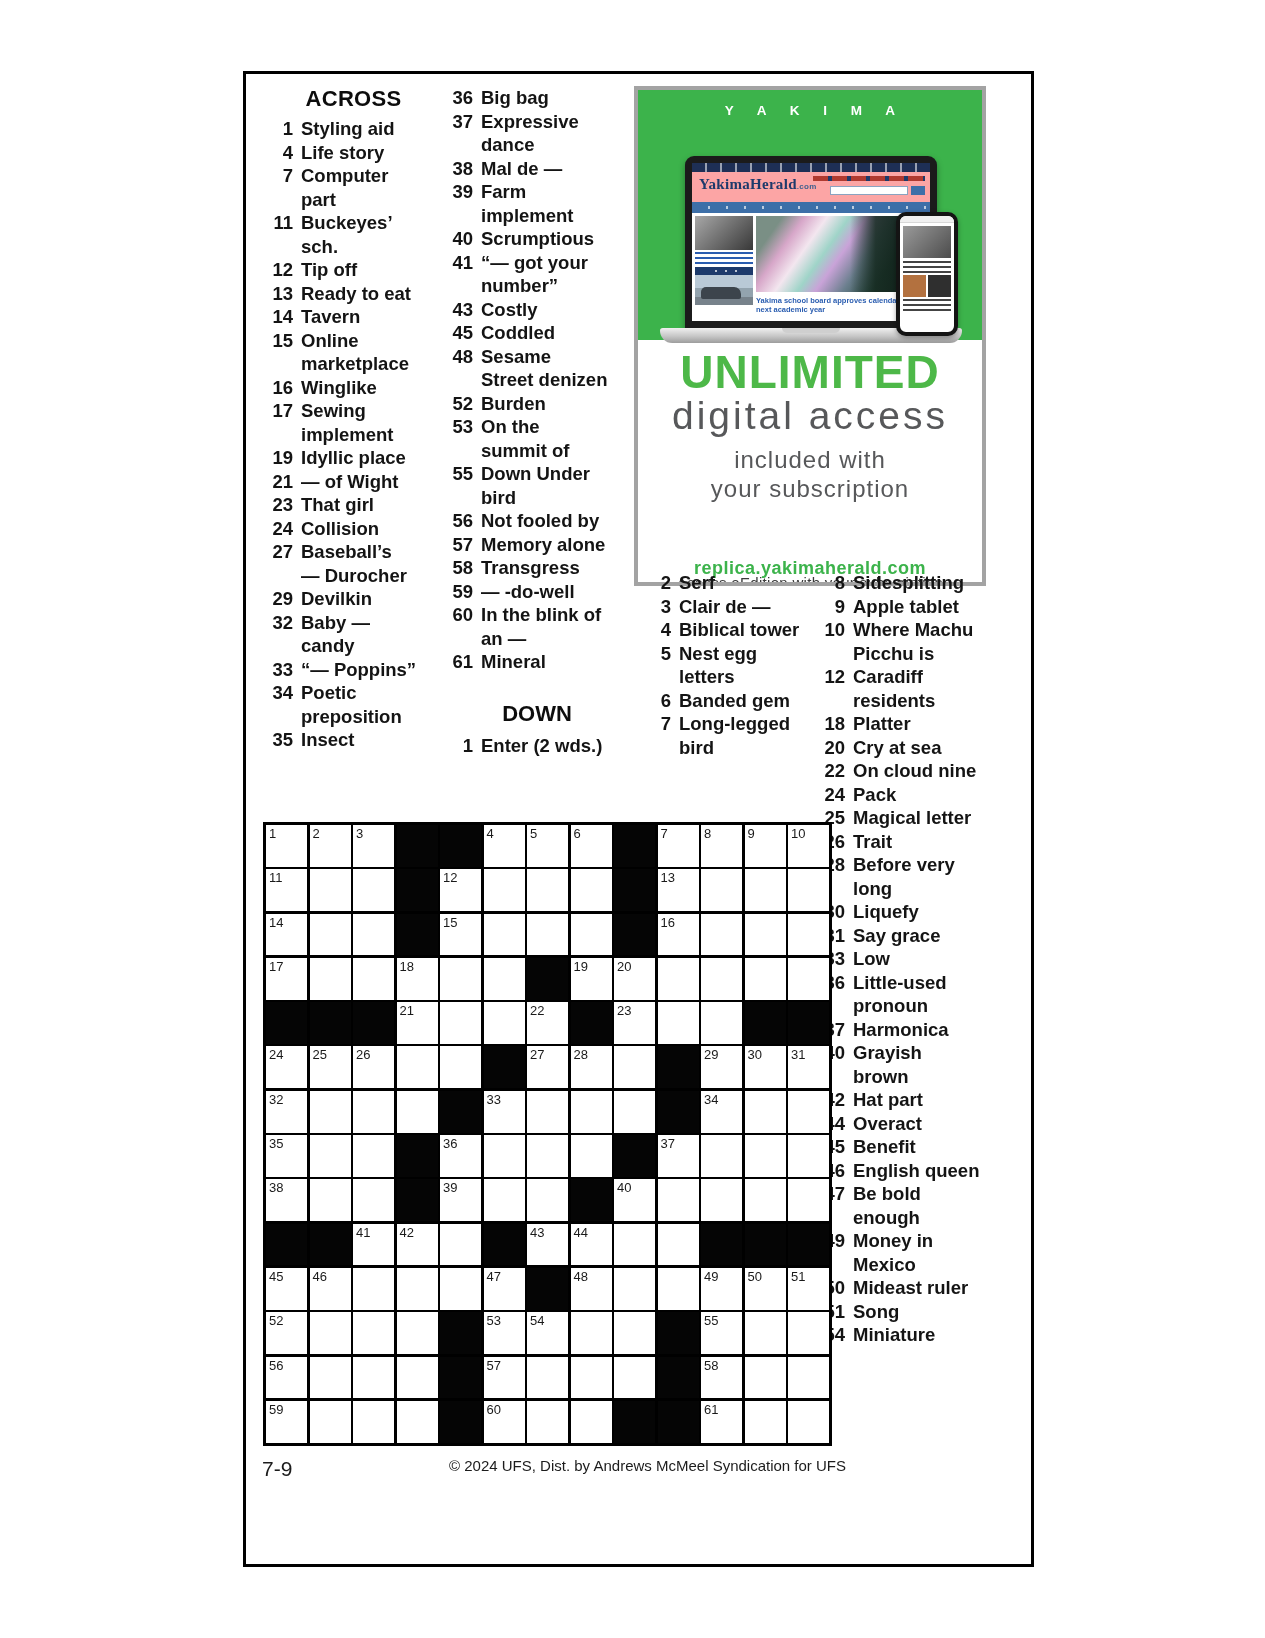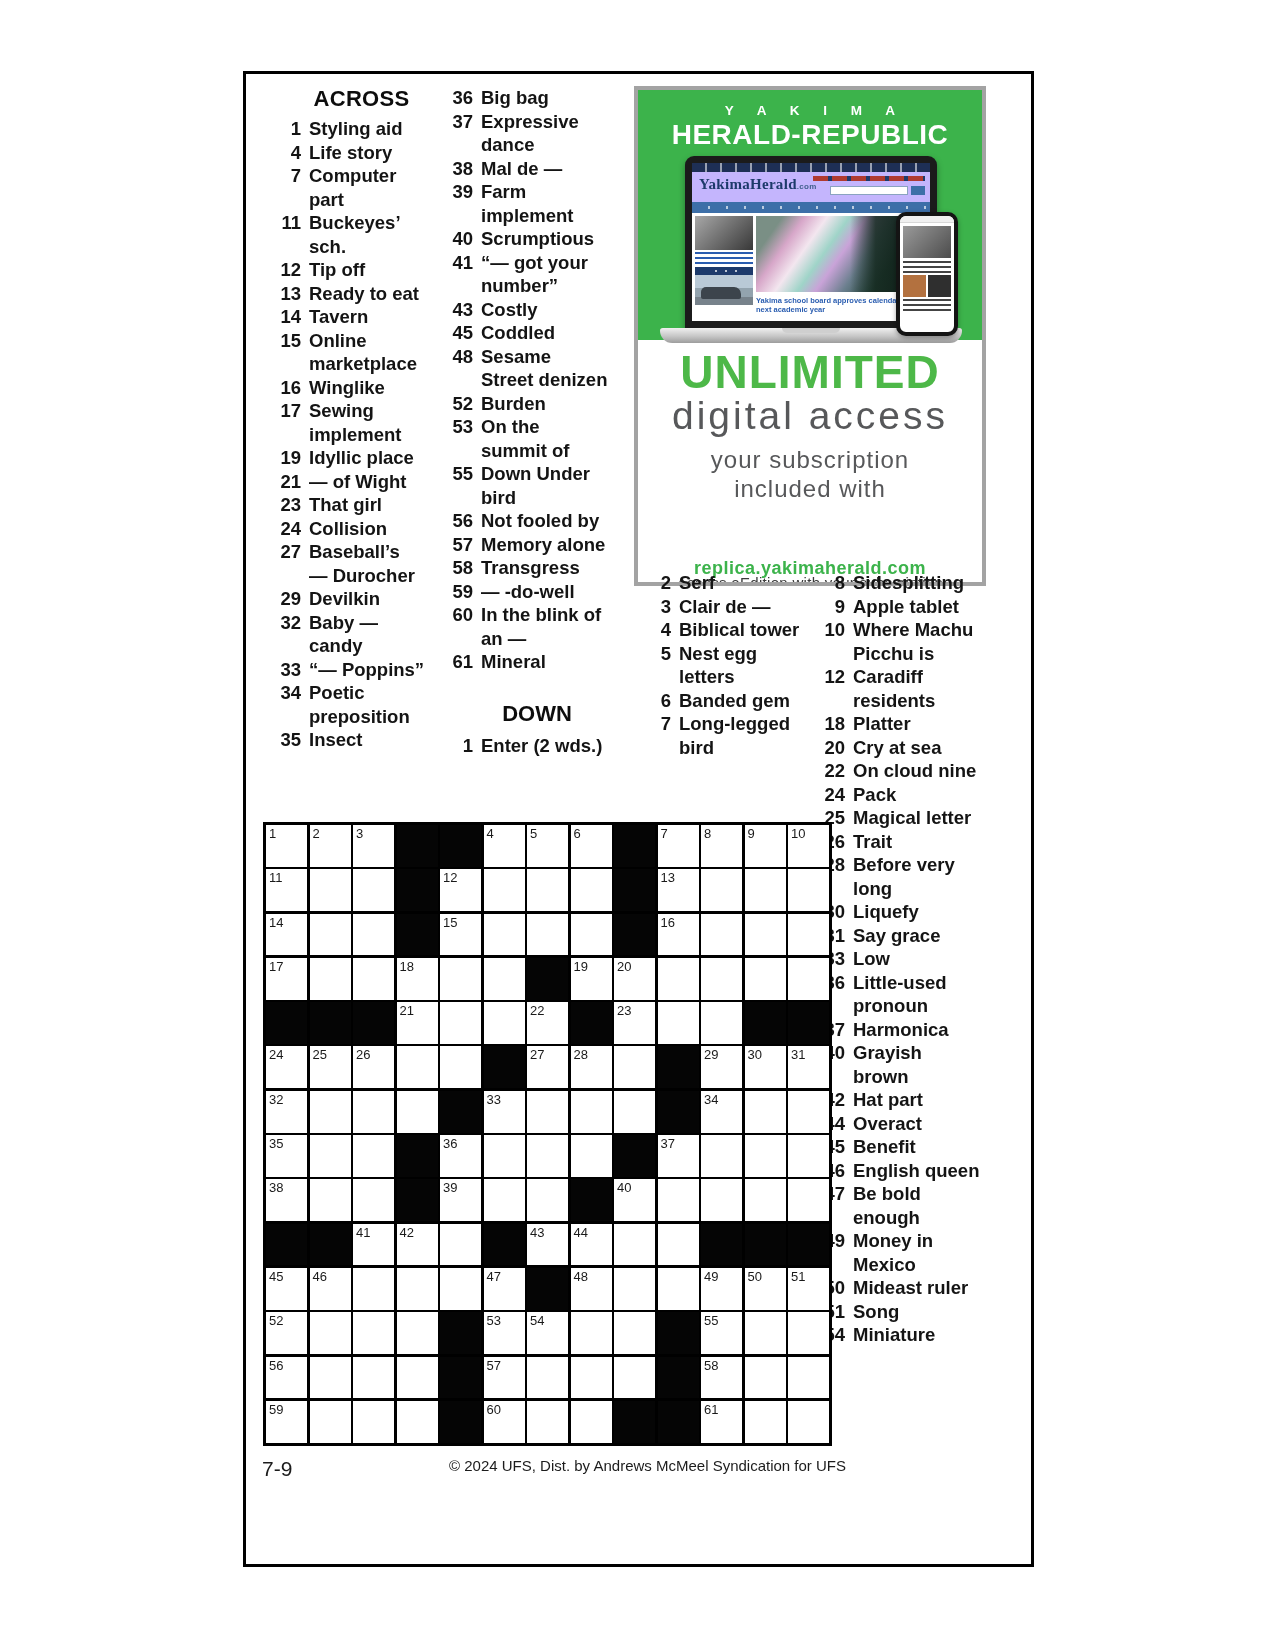--- a/index.html
+++ b/index.html
@@ -17,21 +17,21 @@
   
   .ad-box{position:absolute;left:388px;top:12px;width:352px;height:500px;border:4px solid #a3a3a3;box-sizing:border-box;background:#fff;overflow:hidden;}
   .ad-green{position:absolute;left:0;top:0;right:0;height:250px;background:#3cb34b;}
   .brand-top{position:absolute;top:13px;width:100%;text-align:center;color:#fff;font-size:13.5px;font-weight:bold;letter-spacing:10px;text-indent:10px;}
   .brand-main{position:absolute;top:29px;width:100%;text-align:center;color:#fff;font-size:28px;font-weight:800;letter-spacing:.5px;}
 
   .laptop{position:absolute;left:22px;top:66px;width:302px;height:195px;}
   .lap-screen{position:absolute;left:25px;top:0;width:252px;height:174px;background:#1b1b1b;border-radius:9px 9px 0 0;padding:7px 7px 9px;box-sizing:border-box;box-shadow:0 3px 6px rgba(0,0,0,.35);}
   .lap-inner{width:100%;height:100%;background:#fff;overflow:hidden;position:relative;}
   .chrome{height:9px;background:#1e2f55;background-image:repeating-linear-gradient(90deg,transparent 0 13px,rgba(255,255,255,.55) 13px 15px);}
-  .masthead{height:30px;background:#c4b5fd;position:relative;}
+  .masthead{height:30px;background:#fca5a5;position:relative;}
   .mh-logo{position:absolute;left:7px;top:4px;font-family:"Liberation Serif",serif;font-weight:bold;font-size:15px;color:#1d3a6b;letter-spacing:.3px;}
   .mh-logo .dotcom{font-size:8px;font-family:"Liberation Sans",sans-serif;color:#41608e;}
   .mh-tabs{position:absolute;right:5px;top:4px;width:112px;height:5px;background:repeating-linear-gradient(90deg,#b03a30 0 15px,#1d3a6b 15px 19px);}
   .mh-search{position:absolute;right:22px;top:14px;width:78px;height:9px;background:#fff;border:1px solid #8aa3c0;box-sizing:border-box;}
   .mh-btn{position:absolute;right:5px;top:14px;width:14px;height:9px;background:#3d6fa8;}
   .navbar{height:11px;background:#3d6fa8;background-image:repeating-linear-gradient(90deg,transparent 0 16px,rgba(255,255,255,.65) 16px 18px);background-size:100% 3px;background-position:0 4px;background-repeat:no-repeat;}
   .content{display:flex;gap:3px;padding:3px;height:100px;}
   .c-left{width:58px;flex:none;}
   .ph1{height:34px;background:linear-gradient(135deg,#a8a8a8,#6a6a6a 55%,#383838);}
   .cap{height:13px;margin:2px 0;background:repeating-linear-gradient(180deg,#2a5db0 0 2px,transparent 2px 5px);}
@@ -67,21 +67,21 @@
   .cnum{position:absolute;top:1px;left:3px;font-size:13px;color:#1a1a1a;}
 
   .footer-date{position:absolute;left:16px;top:1383px;font-size:21px;color:#1c1c1c;}
   .footer-copy{position:absolute;left:203px;top:1383px;font-size:15px;color:#1c1c1c;}
 </style>
 </head>
 <body>
 
 <div class="page-box">
 
-  <div class="clue-col" style="left:28px;top:12px;width:175px;">
+  <div class="clue-col" style="left:20px;top:12px;width:175px;">
     <div class="col-title">ACROSS</div>
     <div id="across-col1">
         <div class="clue">
           <span class="num">1</span>
           <span class="txt">Styling aid</span>
         </div>
         <div class="clue">
           <span class="num">4</span>
           <span class="txt">Life story</span>
         </div>
@@ -254,21 +254,20 @@
         <div class="clue">
           <span class="num">1</span>
           <span class="txt">Enter (2 wds.)</span>
         </div>
       </div>
   </div>
 
   <div class="ad-box">
     <div class="ad-green"></div>
     <div class="brand-top">Y A K I M A</div>
-    <div class="brand-main">HERALD-REPUBLIC</div>
 
     <div class="laptop">
       <div class="lap-screen">
         <div class="lap-inner">
           <div class="chrome"></div>
           <div class="masthead">
             <div class="mh-logo"><span>YakimaHerald</span><span class="dotcom">.com</span></div>
             <div class="mh-tabs"></div>
             <div class="mh-search"></div>
             <div class="mh-btn"></div>
@@ -303,22 +302,22 @@
         <div class="ph-a"></div>
         <div class="ph-b"></div>
       </div>
       <div class="ph-lines"></div>
     </div>
 
     <div class="ad-heading">
       <div class="ad-unlimited">UNLIMITED</div>
       <div class="ad-digital">digital access</div>
       <div class="ad-included">
+        <div>included with</div>
         <div>your subscription</div>
-        <div>included with</div>
       </div>
     </div>
     <div class="ad-access">Access eEdition with your subscription</div>
     <div class="ad-url">replica.yakimaherald.com</div>
   </div>
 
   <div class="clue-col" style="left:398px;top:497px;width:168px;">
     <div id="down-mid">
         <div class="clue">
           <span class="num">2</span>

